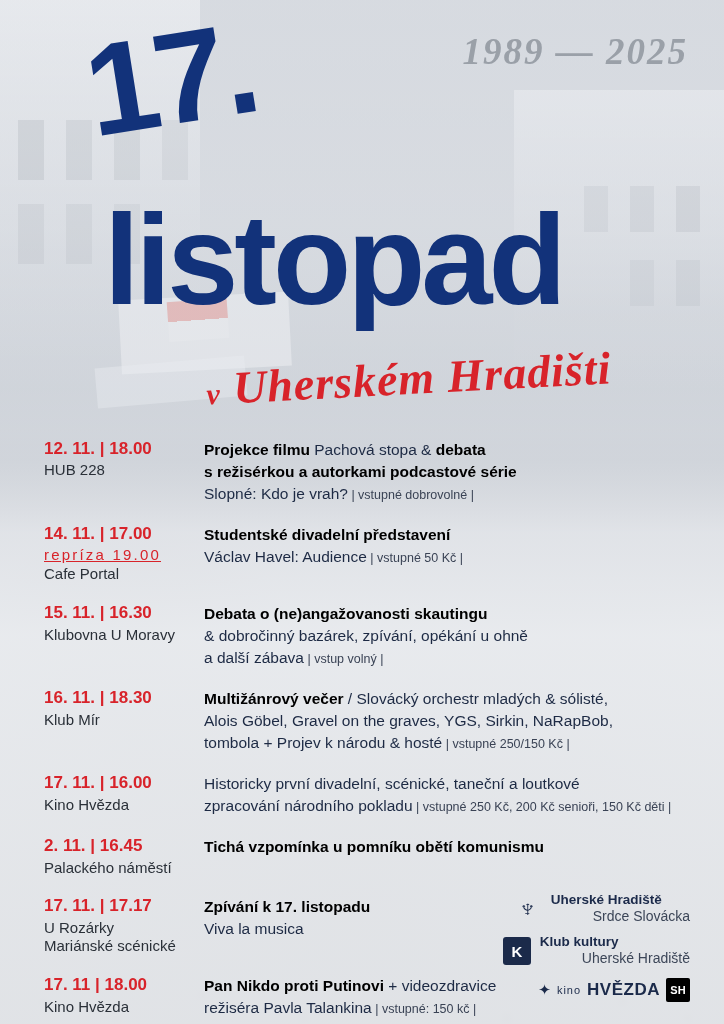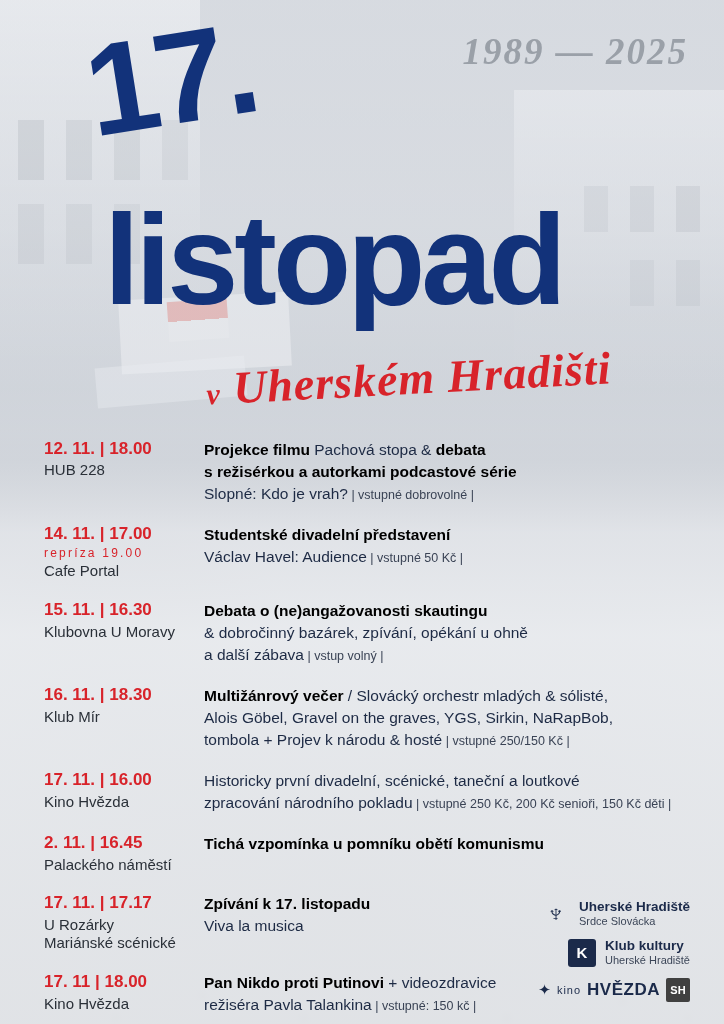--- a/index.html
+++ b/index.html
@@ -120,46 +120,46 @@
     position:absolute; left:0; top:438px; width:724px;
   }
   .row { display:flex; padding: 0 40px 0 44px; margin-bottom: 18px; justify-content: space-between; }
   .when {
     width: 160px; flex: 0 0 160px; padding-top:1px;
   }
   .when .date {
     color:#d8232a; font-weight:700; font-size:17px; line-height:1.2; white-space:nowrap;
   }
   .when .repriza {
-    color:#d8232a; font-size:12px; letter-spacing:2.2px; margin-top:2px;
+    color:#d8232a; font-size:15px; letter-spacing:2.2px; margin-top:2px;text-decoration:underline;
   }
   .when .venue {
     color:#2a3038; font-size:15px; margin-top:2px; line-height:1.25;
   }
   .what { flex:1; color:#1d2a44; font-size:15.5px; line-height:1.42; padding-top:1px; }
   .what .l { display:block; }
   .what b { font-weight:700; color:#000000; }
   .price { color:#3a4355; font-size:12.5px; }
 
   
   .logos { position:absolute; right:34px; bottom:22px; width:220px; text-align:left; }
   .logo-line { display:flex; align-items:center; gap:9px; margin-bottom:11px; justify-content:flex-end; }
   .logo-mark {
     width:28px; height:28px; border-radius:3px; background:#1b2a4a;
     color:#fff; font-weight:700; font-size:15px;
     display:flex; align-items:center; justify-content:center; flex:0 0 auto;
   }
   .logo-mark.round { background:transparent; color:#1b2a4a; font-size:26px; }
   .logo-txt .t1 { font-size:13.5px; font-weight:700; color:#1b2a4a; line-height:1.1; }
-  .logo-txt .t2 { font-size:11px; color:#3c4658; line-height:1.2; }
+  .logo-txt .t2 { font-size:14px; color:#3c4658; line-height:1.2;margin-left:42px; }
   .logo-kino { display:flex; align-items:center; gap:6px; justify-content:flex-end; }
   .kino-star { font-size:15px; color:#1b2a4a; }
   .kino-small { font-size:11px; color:#1b2a4a; letter-spacing:1px; }
   .kino-big { font-size:17px; font-weight:700; color:#1b2a4a; letter-spacing:.5px; }
-  .sh { width:24px;height:24px;background:#404040;color:#fff;font-size:11px;font-weight:700;
+  .sh { width:24px;height:24px;background:#000000;color:#fff;font-size:11px;font-weight:700;
         display:flex;align-items:center;justify-content:center;border-radius:2px;}
 </style>
 </head>
 <body>
 
 <div class="poster">
   <div class="bg">
     <div class="bg-building-left"></div>
     <div class="bg-building-right"></div>
     <div class="bg-banner"></div>

